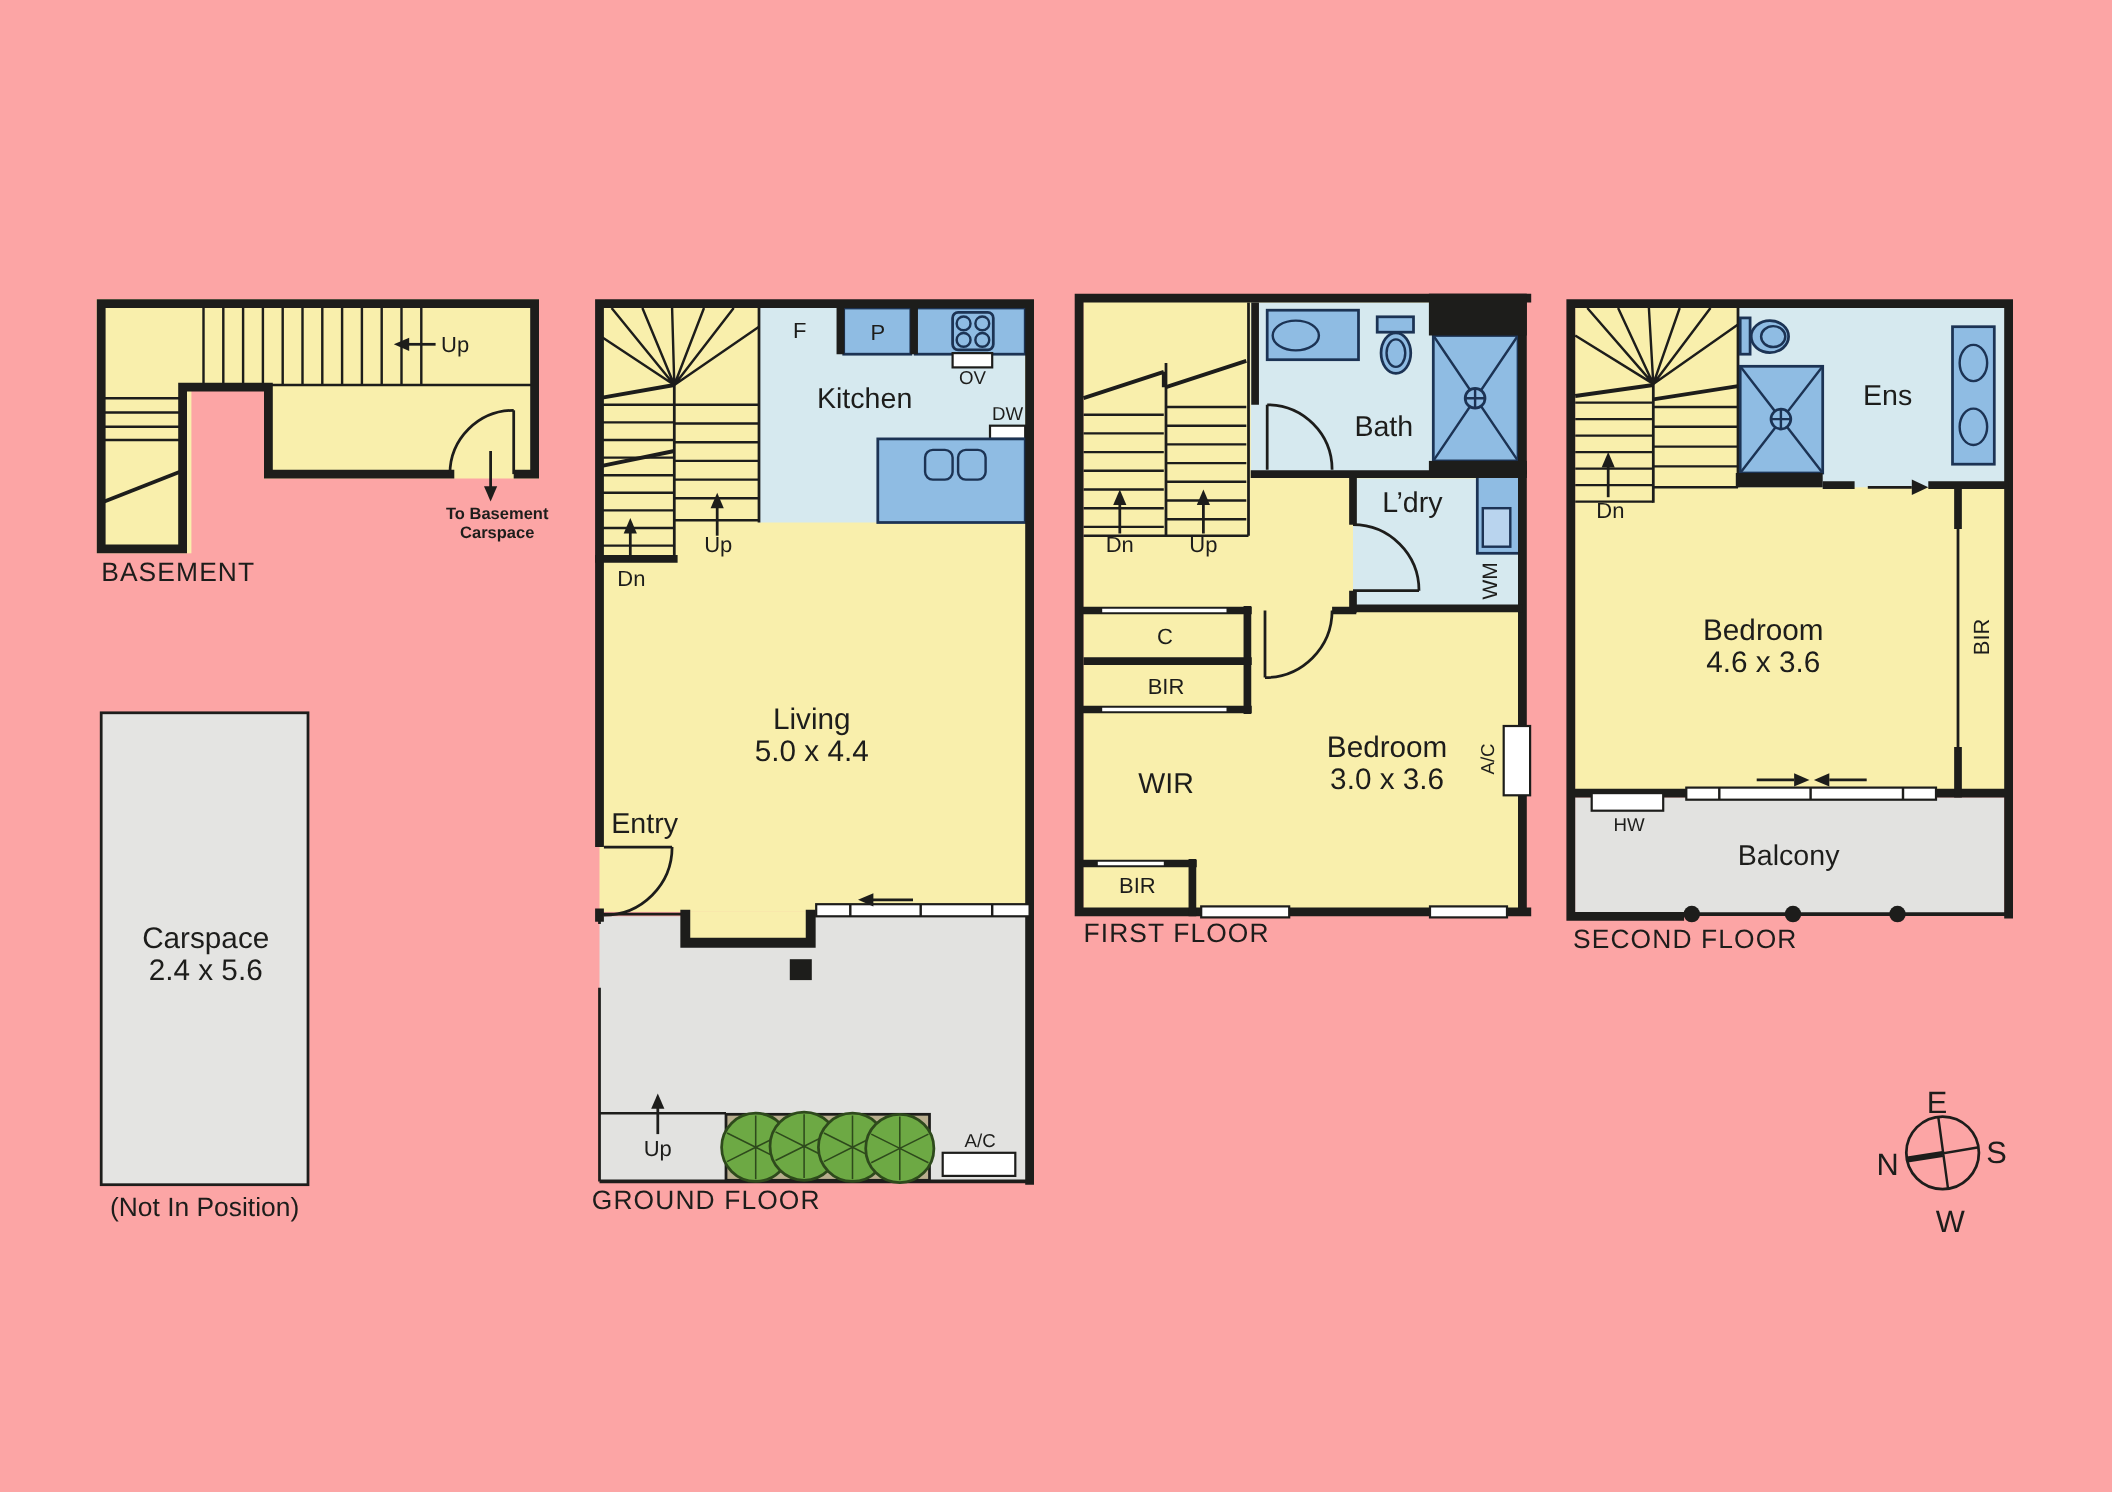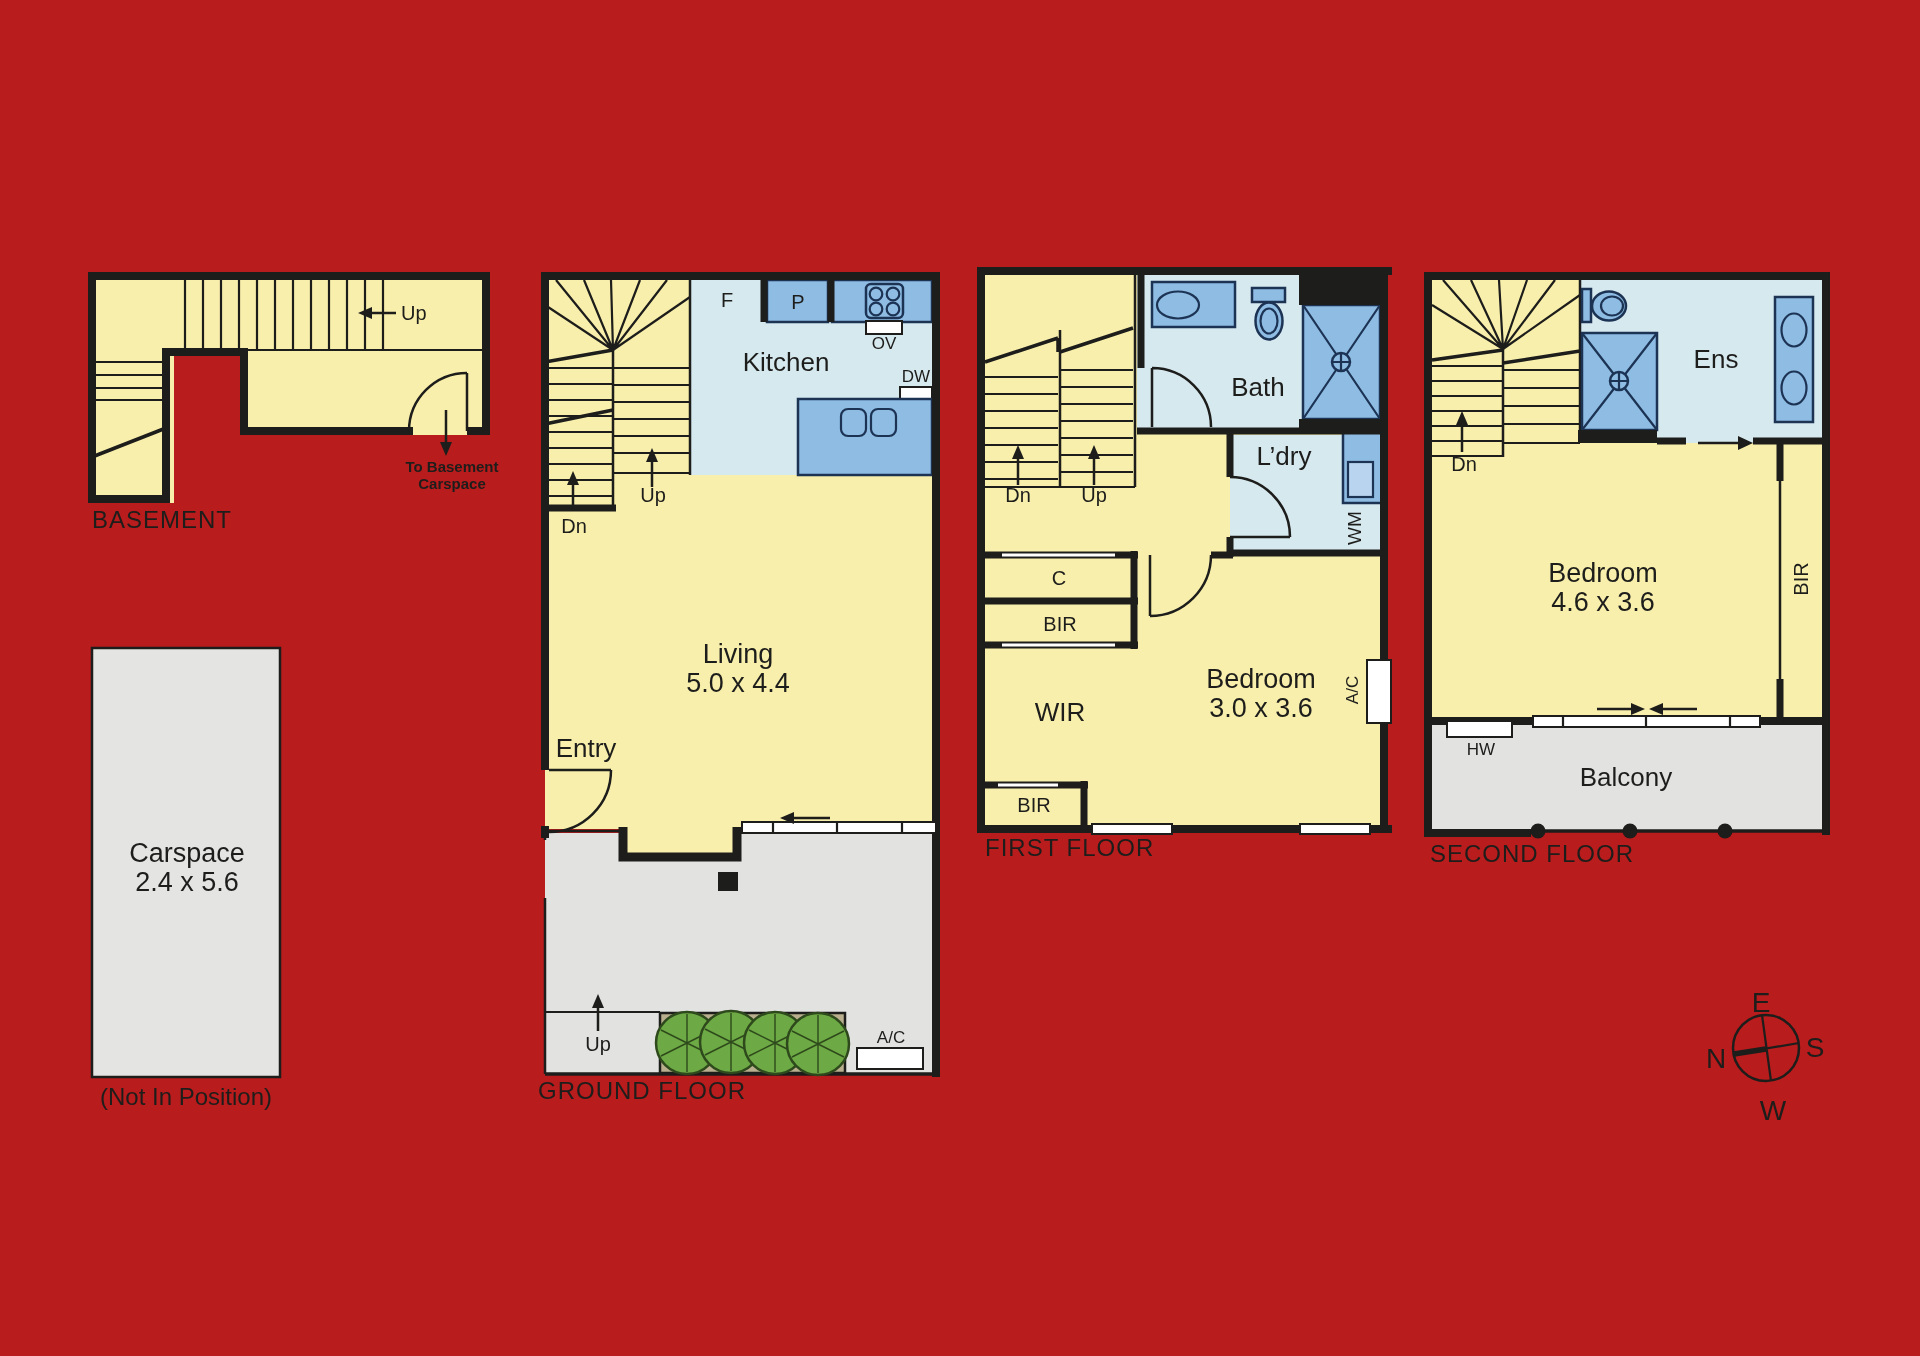--- a/index.html
+++ b/index.html
@@ -1,16 +1,16 @@
 <!DOCTYPE html>
 <html><head>
 <meta charset="utf-8">
 <style>
   html,body{margin:0;padding:0;background:#ffffff;}
-  #stage{position:relative;width:1920px;height:1356px;background:#b91c1c;overflow:hidden;}
+  #stage{position:relative;width:1920px;height:1356px;background:#fca5a5;overflow:hidden;}
   svg{position:absolute;left:0;top:0;}
   .wall8{stroke:#1D1D1B;stroke-width:8;fill:none;}
   .wall7{stroke:#1D1D1B;stroke-width:7;fill:none;}
   .wall9{stroke:#1D1D1B;stroke-width:9;fill:none;}
   .ln3{stroke:#1D1D1B;stroke-width:3.5;fill:none;}
   .ln25{stroke:#1D1D1B;stroke-width:2.5;fill:none;}
   .ln2{stroke:#1D1D1B;stroke-width:2.2;fill:none;}
   .fix{fill:#8FBCE3;stroke:#1C3354;stroke-width:2.5;}
   .fxl{stroke:#1C3354;stroke-width:2.2;fill:none;}
   .wbox{fill:#ffffff;stroke:#1D1D1B;stroke-width:2;}

